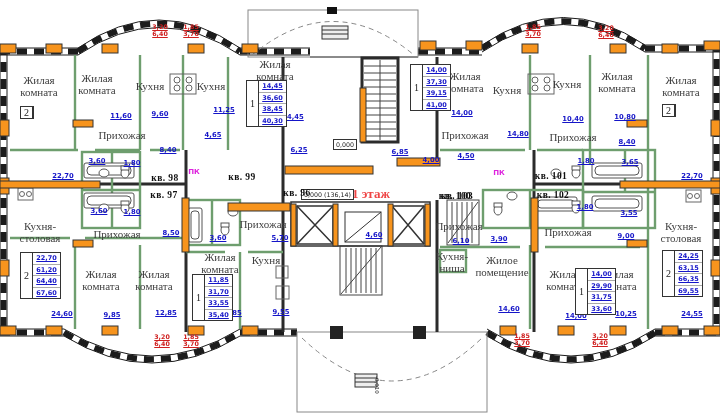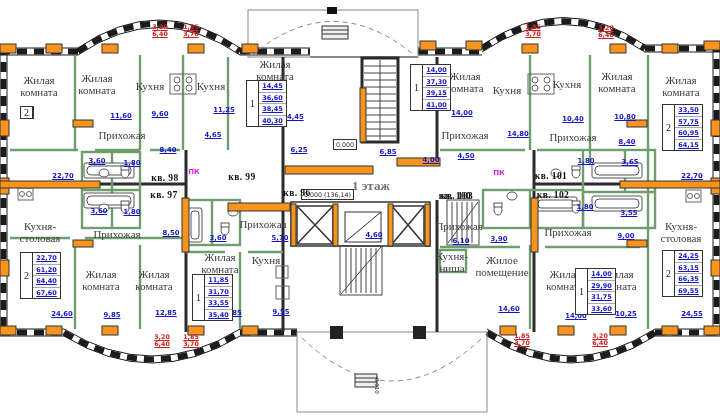--- a/index.html
+++ b/index.html
@@ -21,21 +21,21 @@
       font-size:10px;color:#222;border-right:1px solid #333;}
   .area-table .vals{display:flex;flex-direction:column;}
   .area-table .vals div{width:27px;height:10.5px;border-bottom:1px solid #aaa;
       font-family:"DejaVu Sans",sans-serif;font-weight:bold;font-size:6.5px;color:#1515c8;
       text-align:center;text-decoration:underline;line-height:10.5px;}
   .area-table .vals div:last-child{border-bottom:none;}
   .mark-pk{position:absolute;transform:translate(-50%,-50%);
       font-family:"DejaVu Sans",sans-serif;font-weight:bold;font-size:7px;color:#dd22dd;}
   .level-box{position:absolute;border:1px solid #333;background:#fff;
       font-family:"DejaVu Sans",sans-serif;font-size:6.3px;line-height:9px;padding:0 2px;color:#222;white-space:nowrap;}
-  .floor-title{position:absolute;left:352px;top:178px;font-weight:bold;font-size:13px;color:#737373;}
+  .floor-title{position:absolute;left:352px;top:186px;font-weight:bold;font-size:13px;color:#ef4444;}
   .porch-mark{position:absolute;left:380px;top:376px;font-family:"DejaVu Sans",sans-serif;
       font-size:5.5px;color:#222;transform:rotate(90deg);transform-origin:left top;white-space:nowrap;}
 </style>
 </head>
 <body>
 
 <div class="stage">
 
 <svg width="720" height="420" viewBox="0 0 720 420">
 
@@ -332,21 +332,21 @@
       <div class="dim" style="left: 299px; top: 150px; text-align: right;">6,25</div>
       <div class="dim" style="left: 293px; top: 117px;">14,45</div>
       <div class="dim" style="left: 171px; top: 233px;">8,50</div>
       <div class="dim" style="left: 218px; top: 238px;">3,60</div>
       <div class="dim" style="left: 280px; top: 238px;">5,70</div>
       <div class="dim" style="left: 62px; top: 314px;">24,60</div>
       <div class="dim" style="left: 112px; top: 315px;">9,85</div>
       <div class="dim" style="left: 166px; top: 313px;">12,85</div>
       <div class="dim" style="left: 231px; top: 313px;">11,85</div>
       <div class="dim" style="left: 281px; top: 312px;">9,55</div>
-      <div class="dim" style="left: 388px; top: 152px;">6,85</div>
+      <div class="dim" style="left: 400px; top: 152px;">6,85</div>
       <div class="dim" style="left: 431px; top: 160px;">4,00</div>
       <div class="dim" style="left: 374px; top: 235px;">4,60</div>
       <div class="dim" style="left: 462px; top: 113px;">14,00</div>
       <div class="dim" style="left: 573px; top: 119px;">10,40</div>
       <div class="dim" style="left: 625px; top: 117px;">10,80</div>
       <div class="dim" style="left: 518px; top: 134px;">14,80</div>
       <div class="dim" style="left: 627px; top: 142px;">8,40</div>
       <div class="dim" style="left: 466px; top: 156px;">4,50</div>
       <div class="dim" style="left: 586px; top: 161px;">1,80</div>
       <div class="dim" style="left: 630px; top: 162px;">3,65</div>
@@ -437,26 +437,20 @@
         <div class="rooms">1</div>
         <div class="vals">
           <div>14,00</div>
           <div>29,90</div>
           <div>31,75</div>
           <div>33,60</div>
         </div>
       </div>
       <div class="area-table" style="left: 662px; top: 104px;">
         <div class="rooms">2</div>
-        <div class="vals">
-          <div>33,50</div>
-          <div>57,75</div>
-          <div>60,95</div>
-          <div>64,15</div>
-        </div>
       </div>
       <div class="area-table" style="left: 662px; top: 250px;">
         <div class="rooms">2</div>
         <div class="vals">
           <div>24,25</div>
           <div>63,15</div>
           <div>66,35</div>
           <div>69,55</div>
         </div>
       </div>

